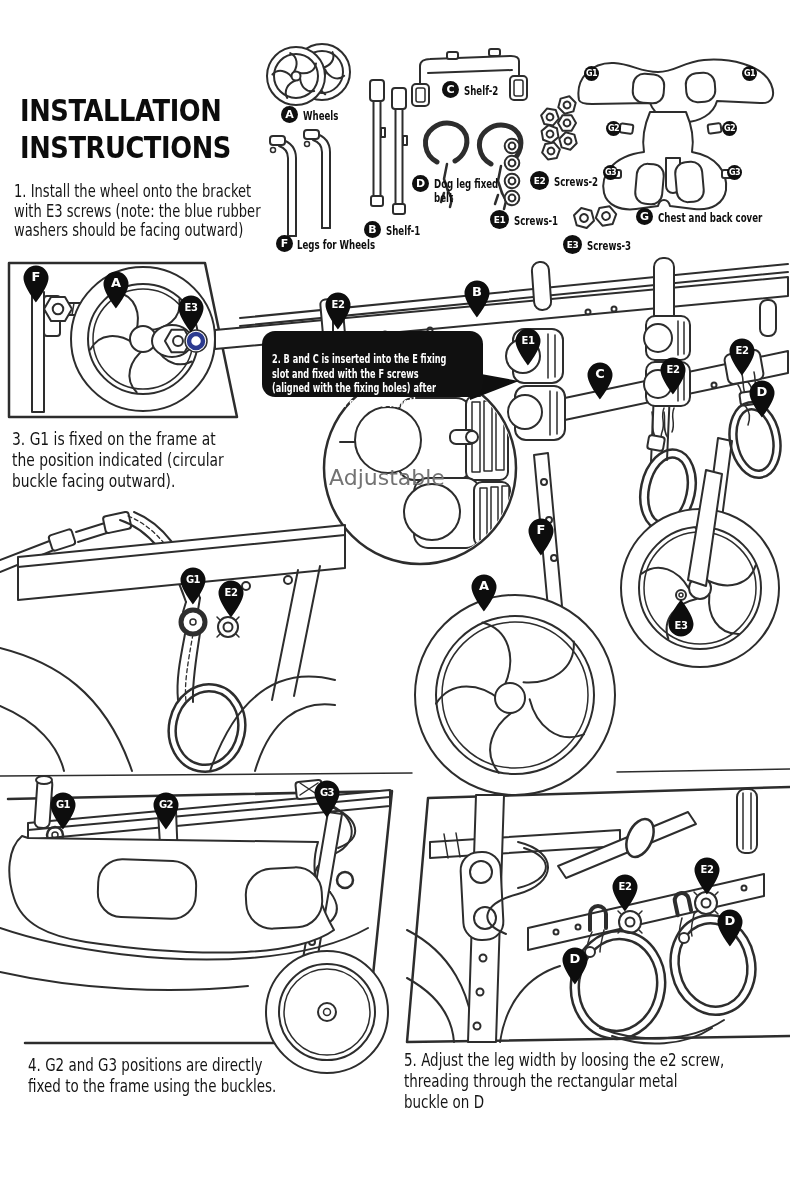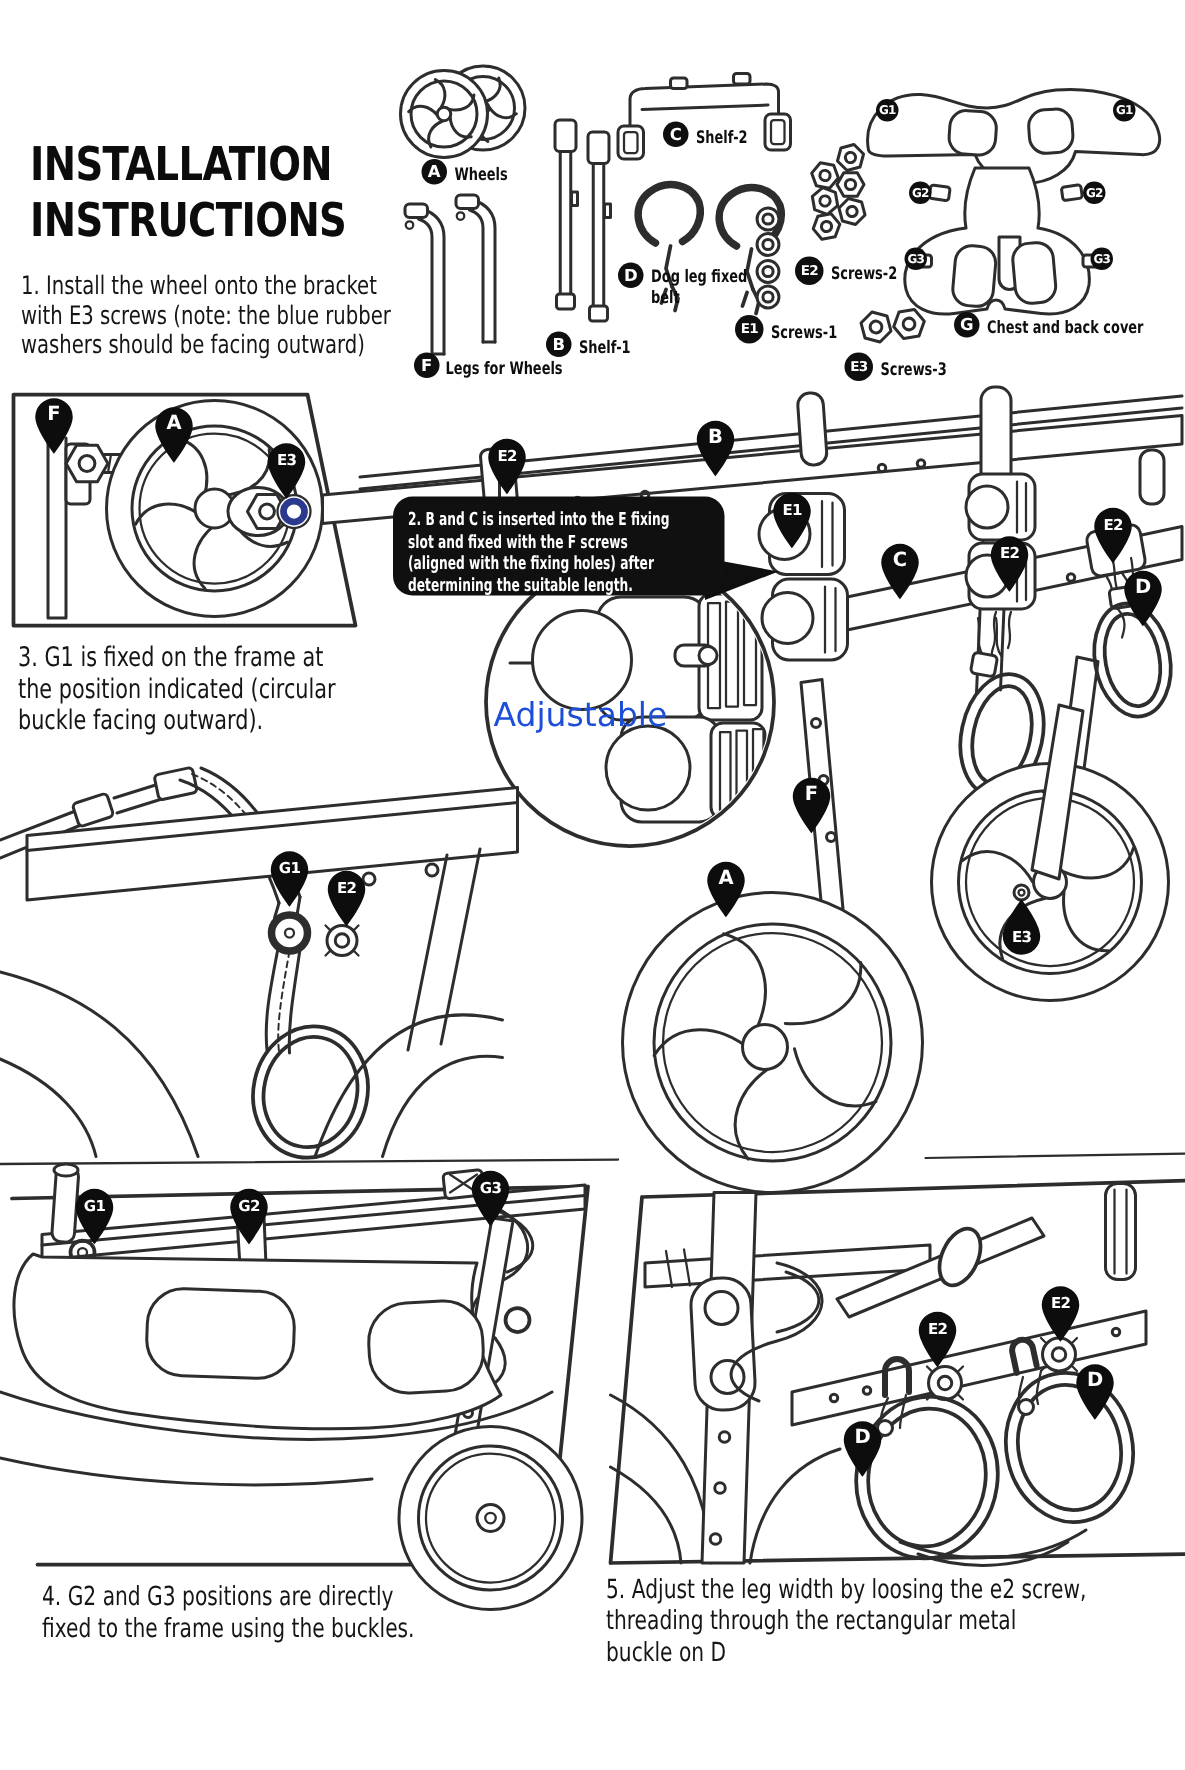--- a/index.html
+++ b/index.html
@@ -17,24 +17,24 @@
   #art .dash{stroke-dasharray:4 3;stroke-width:1.3;}
   
   .abs{position:absolute;z-index:2;}
   #title{left:20px;top:92px;font-weight:bold;font-size:31px;line-height:37px;
          letter-spacing:-0.5px;transform:scaleX(.83);transform-origin:0 0;white-space:nowrap;color:#0c0c0c;}
   .step{font-size:17px;line-height:19.5px;transform:scaleX(.77);transform-origin:0 0;
         white-space:nowrap;color:#151515;}
   .step div{white-space:nowrap;}
   #step3t{font-size:18px;line-height:21px;}
   #step4t,#step5t{font-size:17.5px;line-height:21px;}
-  #adjustable{left:329px;top:465px;font-size:22px;color:#1d4ed8;z-index:3;}
+  #adjustable{left:329px;top:465px;font-size:22px;color:#737373;z-index:3;}
   
   #step2box{left:262px;top:331px;width:221px;height:66px;background:#101010;border-radius:13px;
-            z-index:4;padding:8px 0 0 10px;box-sizing:border-box;}
+            z-index:4;padding:21px 0 0 10px;box-sizing:border-box;}
   #step2box div{color:#fff;font-weight:bold;font-size:12px;line-height:14.5px;white-space:nowrap;
             transform:scaleX(.68);transform-origin:0 0;}
   
   .lbl{position:absolute;z-index:2;font-weight:bold;font-size:11.5px;white-space:nowrap;
        transform:scaleX(.75);transform-origin:0 50%;color:#0e0e0e;}
   .badge{position:absolute;z-index:3;width:17px;height:17px;border-radius:50%;background:#0f0f0f;
          color:#fff;font-weight:bold;font-size:11px;display:flex;align-items:center;justify-content:center;}
   .badge--wide{width:19px;height:19px;font-size:9px;letter-spacing:-0.5px;}
   .badge--vest{width:15px;height:15px;font-size:8px;letter-spacing:-0.5px;}
   

